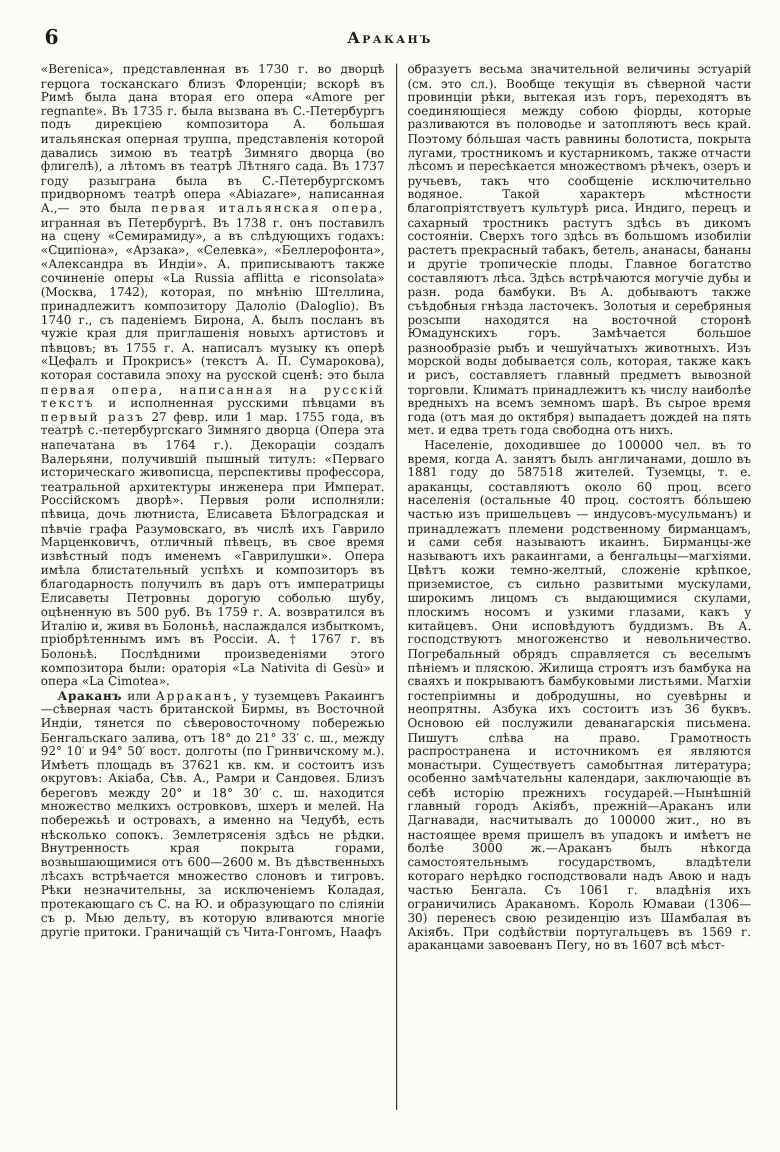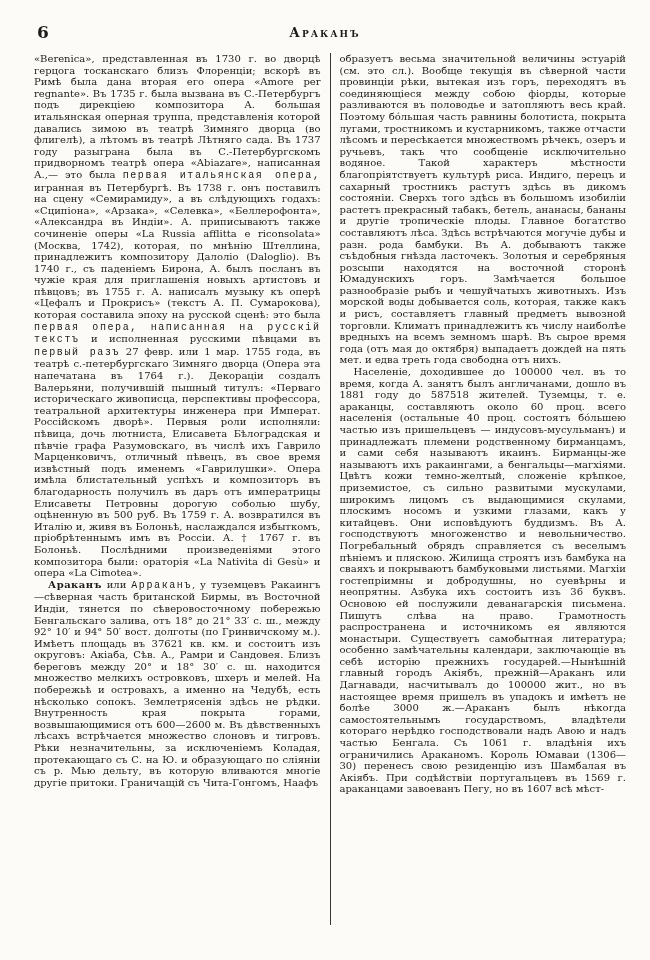--- a/index.html
+++ b/index.html
@@ -38,21 +38,21 @@
     text-align:justify;
   }
   .divider{
     width:1px;
     background:#3a3832;
     margin:0 9px;
   }
   .para{margin:0;}
   .para.indent{text-indent:14px;}
   .run-bold{font-weight:bold;letter-spacing:0.5px;}
-  .run-spaced{letter-spacing:1.6px;font-family:Liberation Mono, monospace;}
+  .run-spaced{letter-spacing:1.6px;}
 </style>
 </head>
 <body>
 
 <div class="page">
 
   <div class="page-header">
     <div class="page-number">6</div>
     <div class="running-title">Араканъ</div>
   </div>

